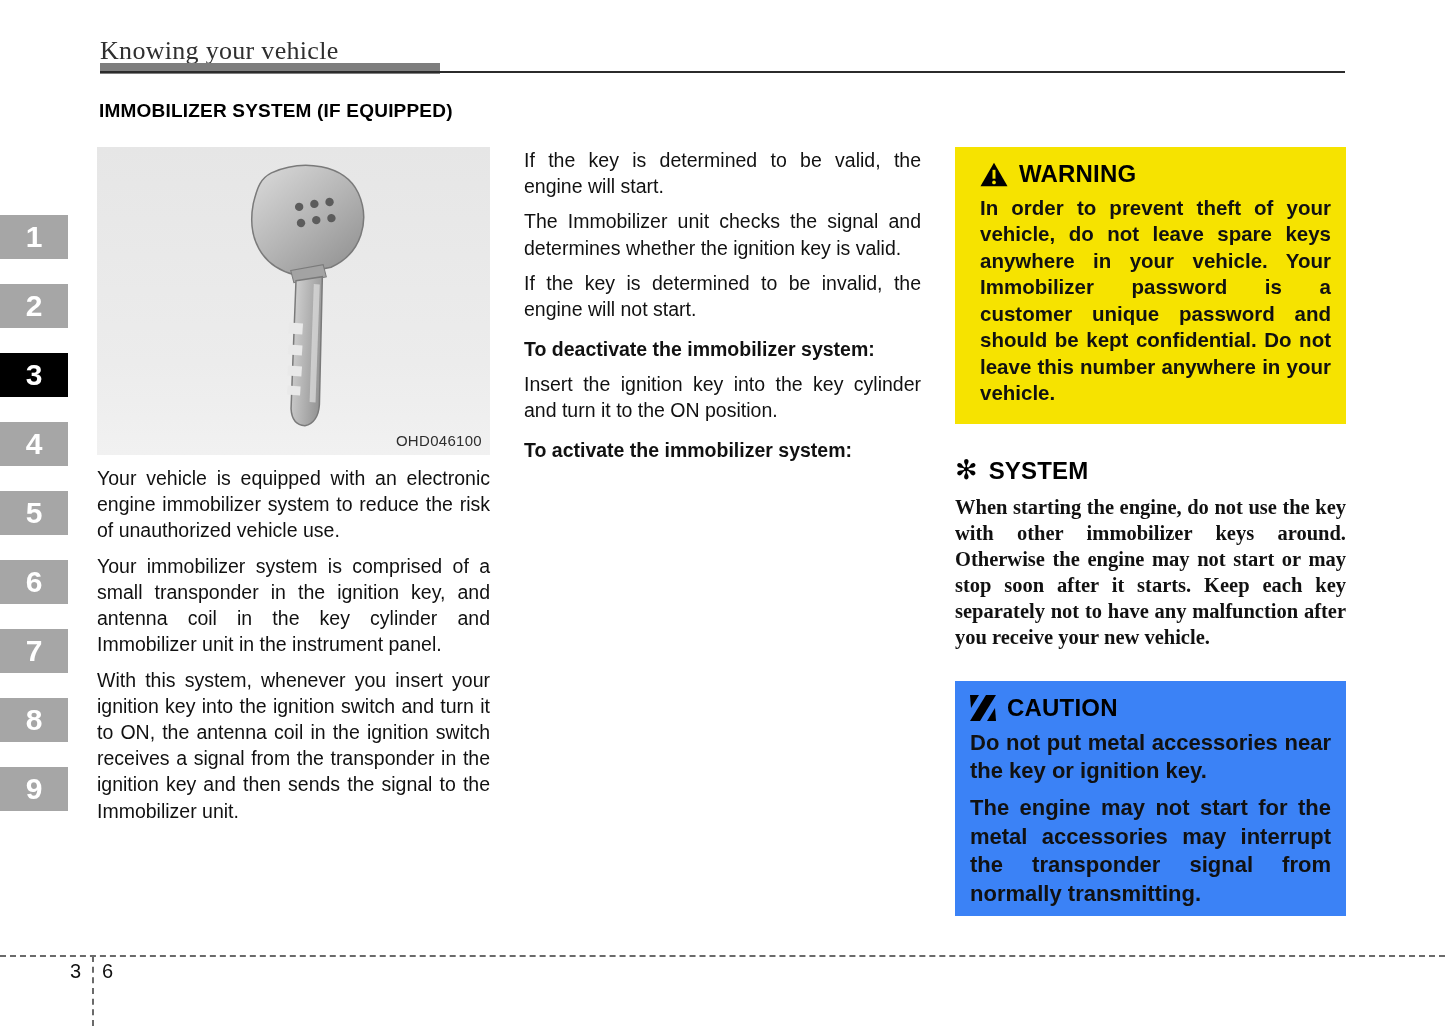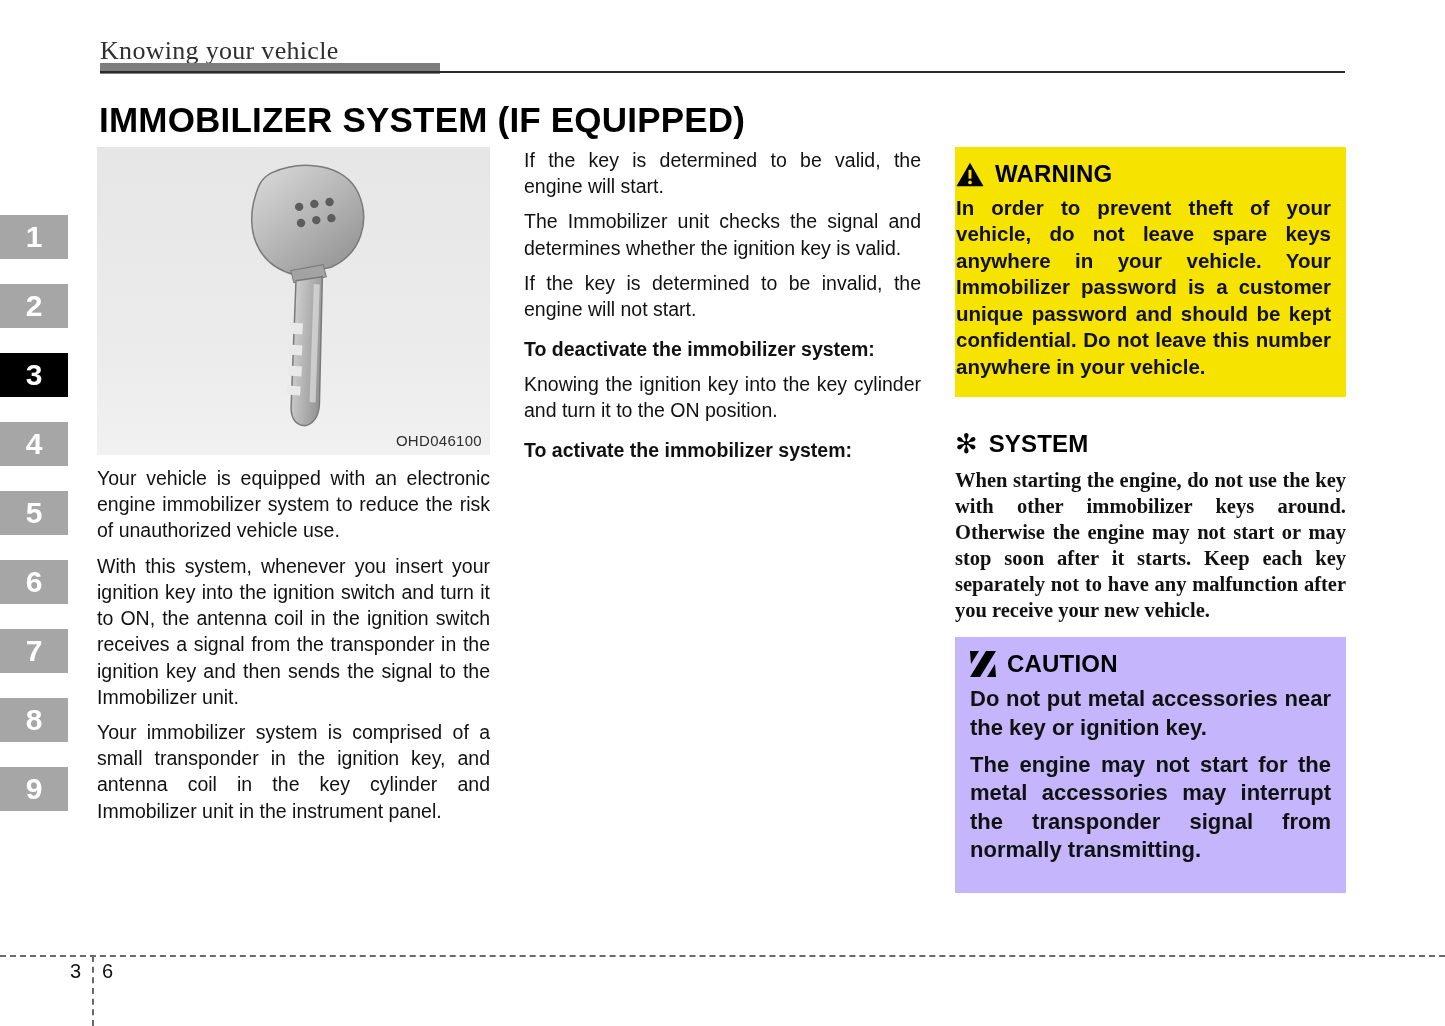--- a/index.html
+++ b/index.html
@@ -13,21 +13,21 @@
   .running-title {
     position:absolute; left:100px; top:36px;
     font-family:"Liberation Serif", serif; font-size:26px; color:#2f2f2f;
     letter-spacing:0.3px;
   }
   .header-bar { position:absolute; left:100px; top:63px; width:340px; height:11px; background:#7e7e7e; }
   .header-rule { position:absolute; left:100px; top:71px; width:1245px; height:0; border-top:2px solid #2b2b2b; }
 
   .page-title {
     position:absolute; left:99px; top:100px;
-    font-size:35px; font-weight:bold; letter-spacing:0.2px; color:#000;
+    font-size:19px; font-weight:bold; letter-spacing:0.2px; color:#000;
   }
 
   
   .tabbar { position:absolute; left:0; top:215px; width:68px; }
   .tab {
     width:68px; height:44px; margin-bottom:25px; background:#a6a6a6;
     display:flex; align-items:center; justify-content:center;
     color:#fff; font-size:30px; font-weight:bold;
   }
   .tab.active { background:#000; }
@@ -45,35 +45,35 @@
   
   .col { position:absolute; text-align:justify; }
   .col p { font-size:19.5px; line-height:1.345; margin:0 0 9px 0; }
   .col h3 { font-size:19.5px; line-height:1.345; font-weight:bold; margin:14px 0 8px 0; text-align:left; }
   .col1 { left:97px;  top:465px; width:393px; }
   .col2 { left:524px; top:145px; width:397px; }
   .col3 { left:955px; top:147px; width:391px; }
   .col2 p:first-child { margin-top:2px; }
 
   
-  .warning-box { background:#f6e300; padding:13px 15px 17px 1px; text-align:justify; }
+  .warning-box { background:#f6e300; padding:13px 15px 17px 25px; text-align:justify; }
   .box-title-row { display:flex; align-items:center; gap:11px; margin-bottom:7px; }
   .box-title { font-size:24px; font-weight:bold; color:#000; letter-spacing:0.2px; }
   .warning-box .box-body { font-size:20.5px; font-weight:bold; line-height:1.29; }
 
   
   .notice-block { margin-top:33px; }
   .notice-mark { font-size:27px; line-height:1; color:#000; }
   .notice-body {
     margin-top:9px; font-family:"Liberation Serif", serif; font-weight:bold;
     font-size:20.5px; line-height:1.27; color:#111; text-align:justify;
   }
 
   
-  .caution-box { margin-top:14px; background:#c4b5fd; padding:13px 15px 28px 15px; text-align:justify; }
+  .caution-box { margin-top:31px; background:#3b82f6; padding:13px 15px 8px 15px; text-align:justify; }
   .caution-box .box-body p {
     font-size:22px; font-weight:bold; line-height:1.29; margin:0 0 9px 0;
   }
   .caution-box .box-body p:last-child { margin-bottom:0; }
 
   
   .footer-dash { position:absolute; left:0; top:955px; width:1445px; height:0; border-top:2px dashed #6a6a6a; }
   .footer-vline { position:absolute; left:92px; top:956px; height:70px; width:0; border-left:2px dashed #6a6a6a; }
   .footer-chapter { position:absolute; left:70px; top:960px; font-size:20px; color:#111; }
   .footer-page { position:absolute; left:102px; top:960px; font-size:20px; color:#111; }
@@ -149,30 +149,30 @@
         <rect x="100" y="211" width="14" height="10" fill="#e9e9e9"></rect>
         <rect x="101" y="231" width="13" height="9" fill="#e9e9e9"></rect>
         <path d="M120,128 L126,128 L130,246 L124,246 Z" fill="#dedede" opacity="0.7"></path>
       </g>
     </svg>
     <figcaption class="figure-caption">OHD046100</figcaption>
   </figure>
 
   <section class="col col1">
     <p>Your vehicle is equipped with an electronic engine immobilizer system to reduce the risk of unauthorized vehicle use.</p>
+    <p>Your immobilizer system is comprised of a small transponder in the ignition key, and antenna coil in the key cylinder and Immobilizer unit in the instrument panel.</p>
     <p>With this system, whenever you insert your ignition key into the ignition switch and turn it to ON, the antenna coil in the ignition switch receives a signal from the transponder in the ignition key and then sends the signal to the Immobilizer unit.</p>
-    <p>Your immobilizer system is comprised of a small transponder in the ignition key, and antenna coil in the key cylinder and Immobilizer unit in the instrument panel.</p>
   </section>
 
   <section class="col col2">
     <p>If the key is determined to be valid, the engine will start.</p>
     <p>The Immobilizer unit checks the signal and determines whether the ignition key is valid.</p>
     <p>If the key is determined to be invalid, the engine will not start.</p>
     <h3>To deactivate the immobilizer system:</h3>
-    <p>Knowing the ignition key into the key cylinder and turn it to the ON position.</p>
+    <p>Insert the ignition key into the key cylinder and turn it to the ON position.</p>
     <h3>To activate the immobilizer system:</h3>
   </section>
 
   <section class="col col3">
 
     <div class="warning-box">
       <div class="box-title-row">
         <svg class="icon-svg" width="28" height="25" viewBox="0 0 30 26">
           <path d="M15 0.5 L29.5 25.5 L0.5 25.5 Z" fill="#000"></path>
           <rect x="13.4" y="8" width="3.2" height="9.5" fill="#f6e300"></rect>

